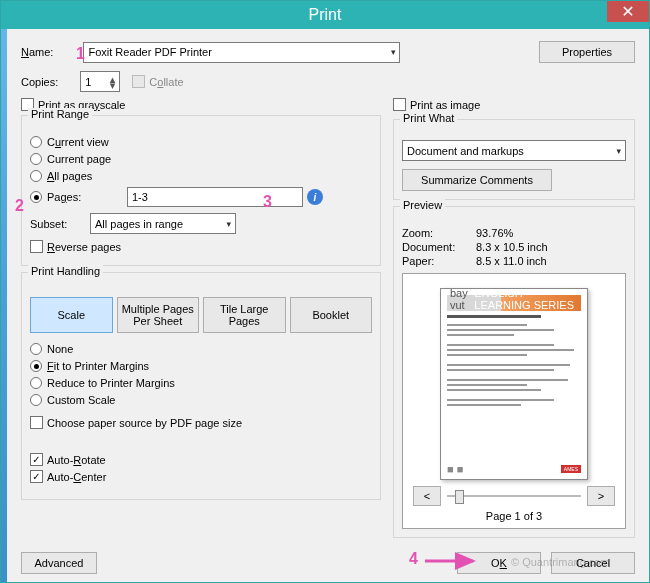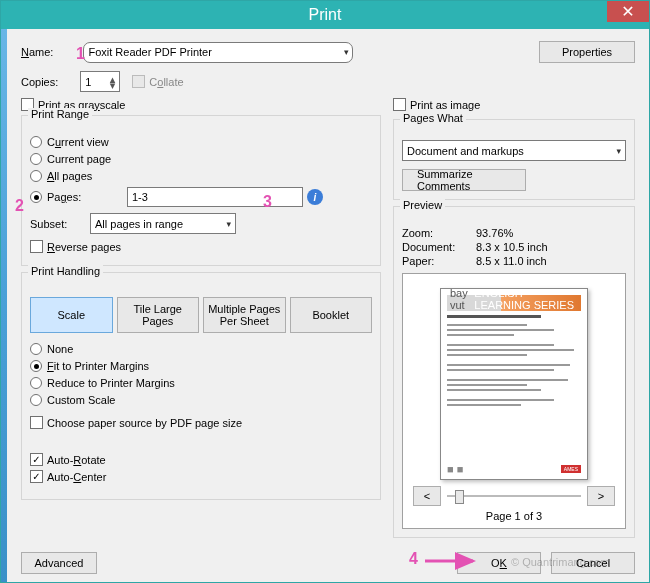--- a/index.html
+++ b/index.html
@@ -8,21 +8,21 @@
 .left-edge { position: absolute; left: 0; top: 0; width: 6px; height: 100%; background: linear-gradient(to bottom, #6bb8e8, #4aa0d8, #3a90c8); }
 .titlebar { height: 28px; background: #2db3b3; color: #fff; display: flex; align-items: center; justify-content: center; position: relative; }
 .titlebar span { font-size: 16px; }
 .close-btn { position: absolute; right: 0; top: 0; width: 42px; height: 21px; background: #c8504f; color: #fff; display: flex; align-items: center; justify-content: center; font-size: 12px; cursor: pointer; }
 .content { padding: 12px 14px 10px 20px; display: flex; flex-direction: column; height: calc(100% - 28px); }
 .top-row { display: flex; align-items: center; margin-bottom: 8px; }
 .label { color: #000; margin-right: 6px; }
 .underline { text-decoration: underline; }
 .select { background: #fff; border: 1px solid #7a7a7a; height: 21px; padding: 1px 4px; display: flex; align-items: center; justify-content: space-between; }
 .select .arrow { font-size: 9px; color: #333; }
-.printer-select { width: 270px; border-radius: 7px; }
+.printer-select { width: 317px; }
 .btn { background: #e8e8e8; border: 1px solid #adadad; height: 22px; padding: 0 14px; display: flex; align-items: center; justify-content: center; cursor: pointer; }
 .copies-row { display: flex; align-items: center; margin-bottom: 6px; }
 .spinner { width: 40px; height: 21px; background: #fff; border: 1px solid #7a7a7a; display: flex; align-items: center; padding: 0 4px; justify-content: space-between; }
 .spinner .arrows { display: flex; flex-direction: column; font-size: 6px; line-height: 6px; color: #555; }
 .checkbox { width: 13px; height: 13px; background: #fff; border: 1px solid #707070; display: inline-flex; align-items: center; justify-content: center; margin-right: 4px; flex-shrink: 0; }
 .checkbox.checked::after { content: "✓"; font-size: 10px; color: #000; line-height: 10px; }
 .checkbox.disabled { background: #e8e8e8; border-color: #bbb; }
 .check-row { display: flex; align-items: center; margin-bottom: 4px; }
 .disabled-text { color: #888; }
 .columns { display: flex; gap: 12px; flex: 1; }
@@ -147,24 +147,24 @@
           </div>
         </div>
 
         <div class="fieldset" style="padding-bottom:12px">
           <span class="fieldset-label">Print Handling</span>
           <div class="tabs">
             <div class="tab active">
                 <span>Scale</span>
               </div>
             <div class="tab">
+                <span>Multiple Pages<br>Per Sheet</span>
+              </div>
+            <div class="tab">
                 <span>Tile Large<br>Pages</span>
-              </div>
-            <div class="tab">
-                <span>Multiple Pages<br>Per Sheet</span>
               </div>
             <div class="tab">
                 <span>Booklet</span>
               </div>
           </div>
           <div class="radio-row">
             <span class="radio"></span>
             <span>None</span>
           </div>
           <div class="radio-row">
@@ -195,26 +195,26 @@
 
       </div>
 
       <div class="right-col">
         <div class="check-row">
           <span class="checkbox"></span>
           <span>Print as image</span>
         </div>
 
         <div class="fieldset">
-          <span class="fieldset-label">Pages What</span>
+          <span class="fieldset-label">Print What</span>
           <div class="select" style="width:100%;margin-bottom:8px">
             <span>Document and markups</span>
             <span class="arrow">▾</span>
           </div>
-          <div class="btn" style="width:124px">
+          <div class="btn" style="width:150px">
             <span>Summarize Comments</span>
           </div>
         </div>
 
         <div class="fieldset" style="flex:1">
           <span class="fieldset-label">Preview</span>
           <div class="preview-info">
             <span class="k">Zoom:</span>
             <span>93.76%</span>
           </div>

